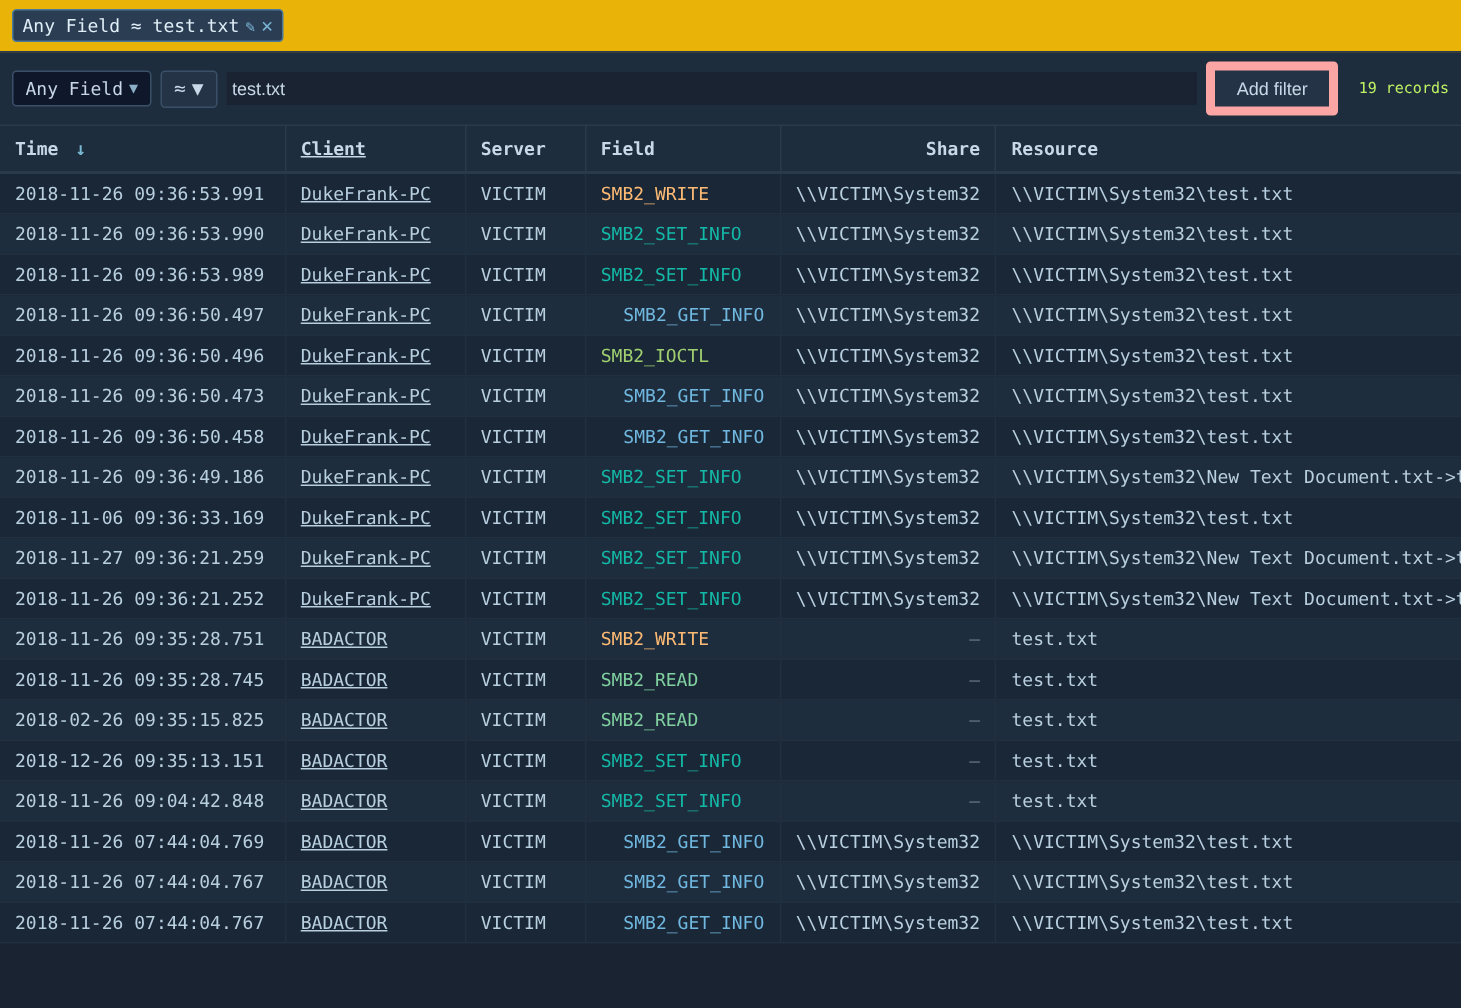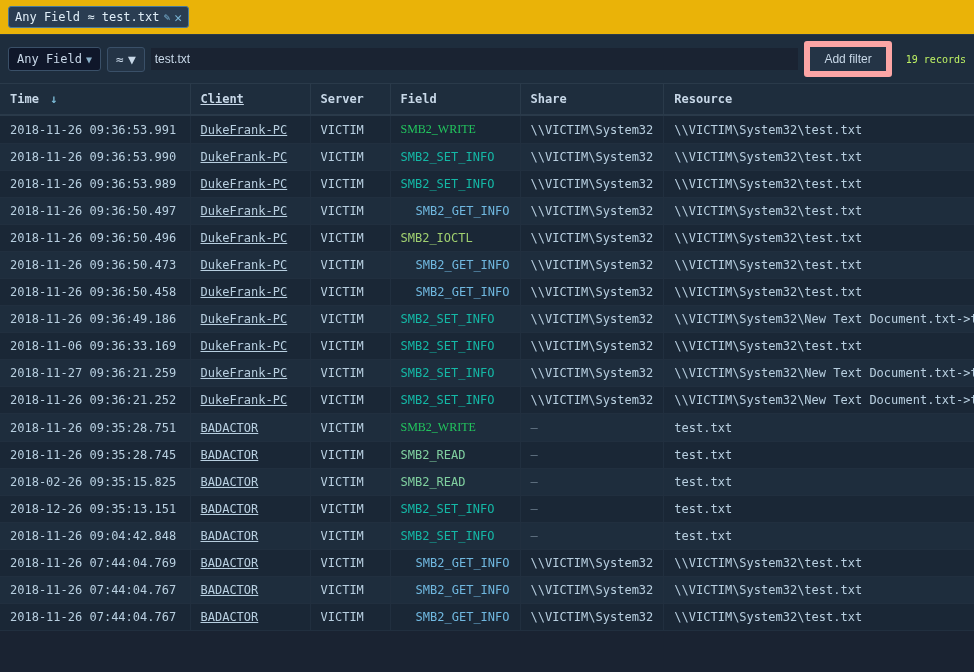--- a/index.html
+++ b/index.html
@@ -161,31 +161,31 @@
       color: #b8cfe0;
       white-space: nowrap;
       border-right: 1px solid #212f3f;
       font-size: 12px;
     }
 
     tbody td:last-child {
       border-right: none;
     }
 
-    .method-smb2-write { color: #22c55e; font-family: Liberation Serif, serif; }
+    .method-smb2-write { color: #fdba74; }
     .method-smb2-set-info { color: #14b8a6; }
     .method-smb2-get-info { color: #70b8e0; text-align: right; }
     .method-smb2-ioctl { color: #a0d070; margin-top: 17px; }
     .method-smb2-read { color: #80d0a0; }
 
     .col-time { min-width: 190px; }
     .col-client { min-width: 120px; text-decoration: underline; }
     .col-server { min-width: 80px; }
     .col-method { min-width: 130px; }
-    .col-share { min-width: 140px; }
+    .col-share { min-width: 140px; text-align: right; }
     .col-resource { min-width: 280px; }
 
     .sort-arrow {
       display: inline-block;
       margin-left: 4px;
       color: #7ab8d4;
     }
 
     .dash { color: #667788; }
   </style>

